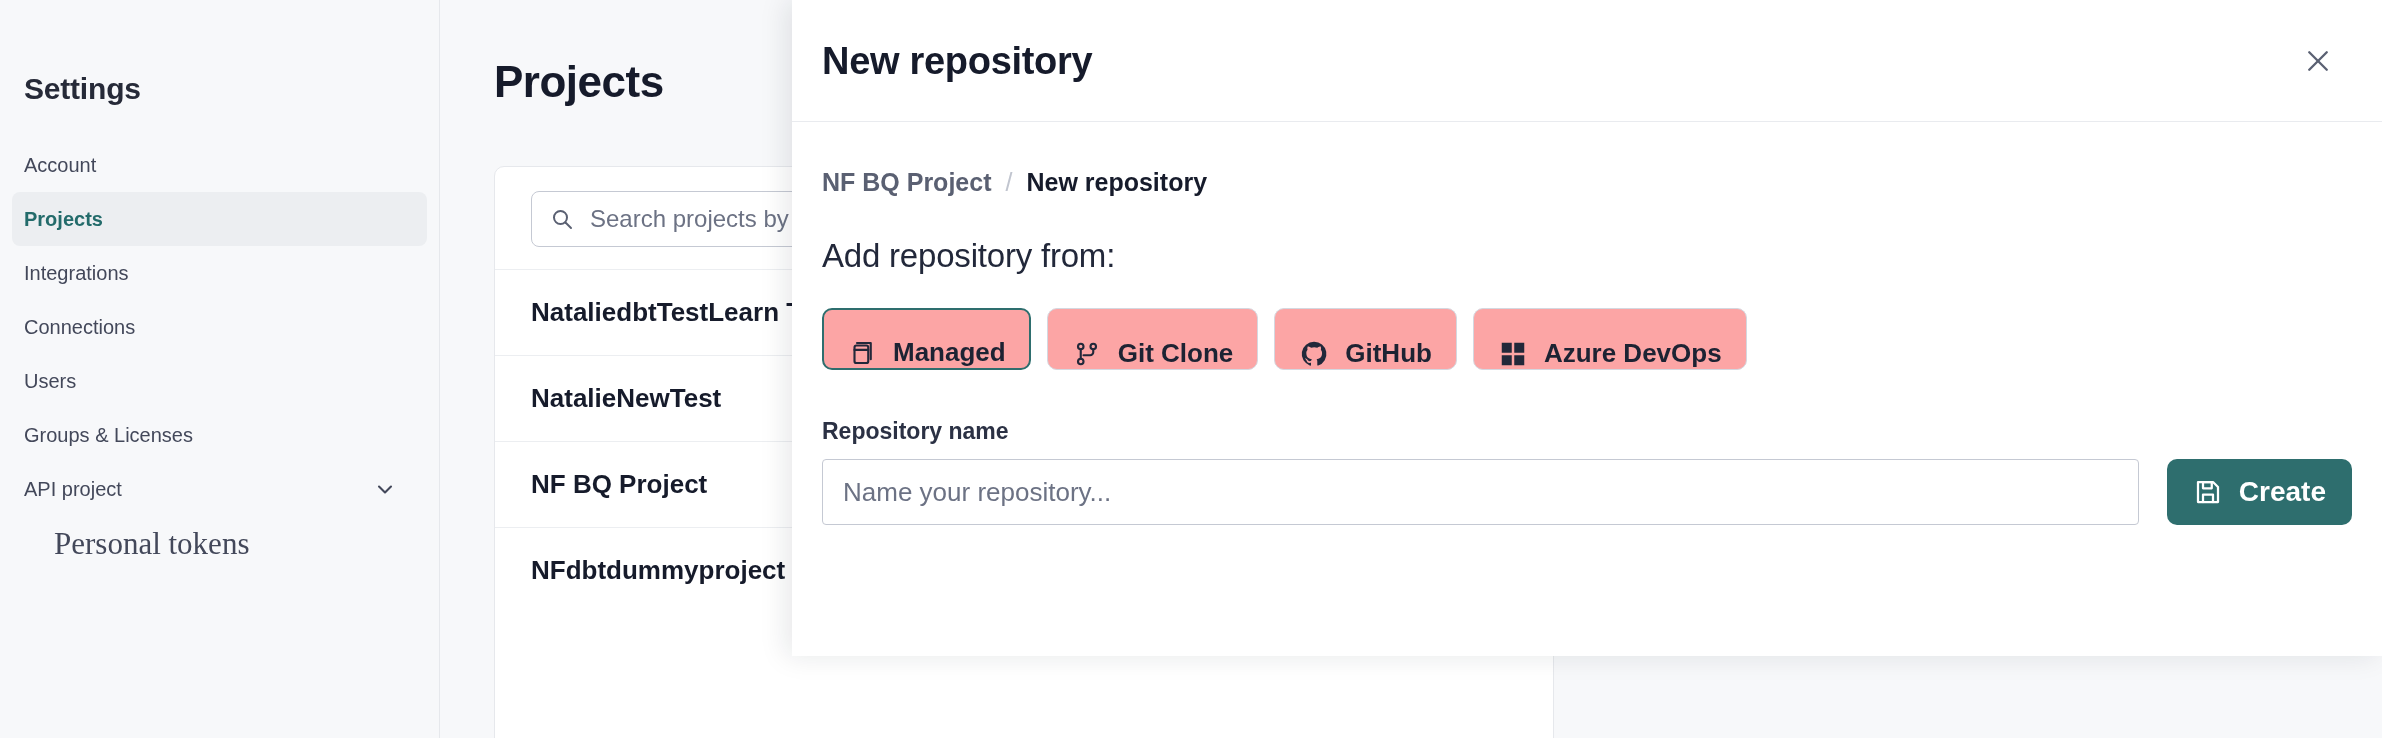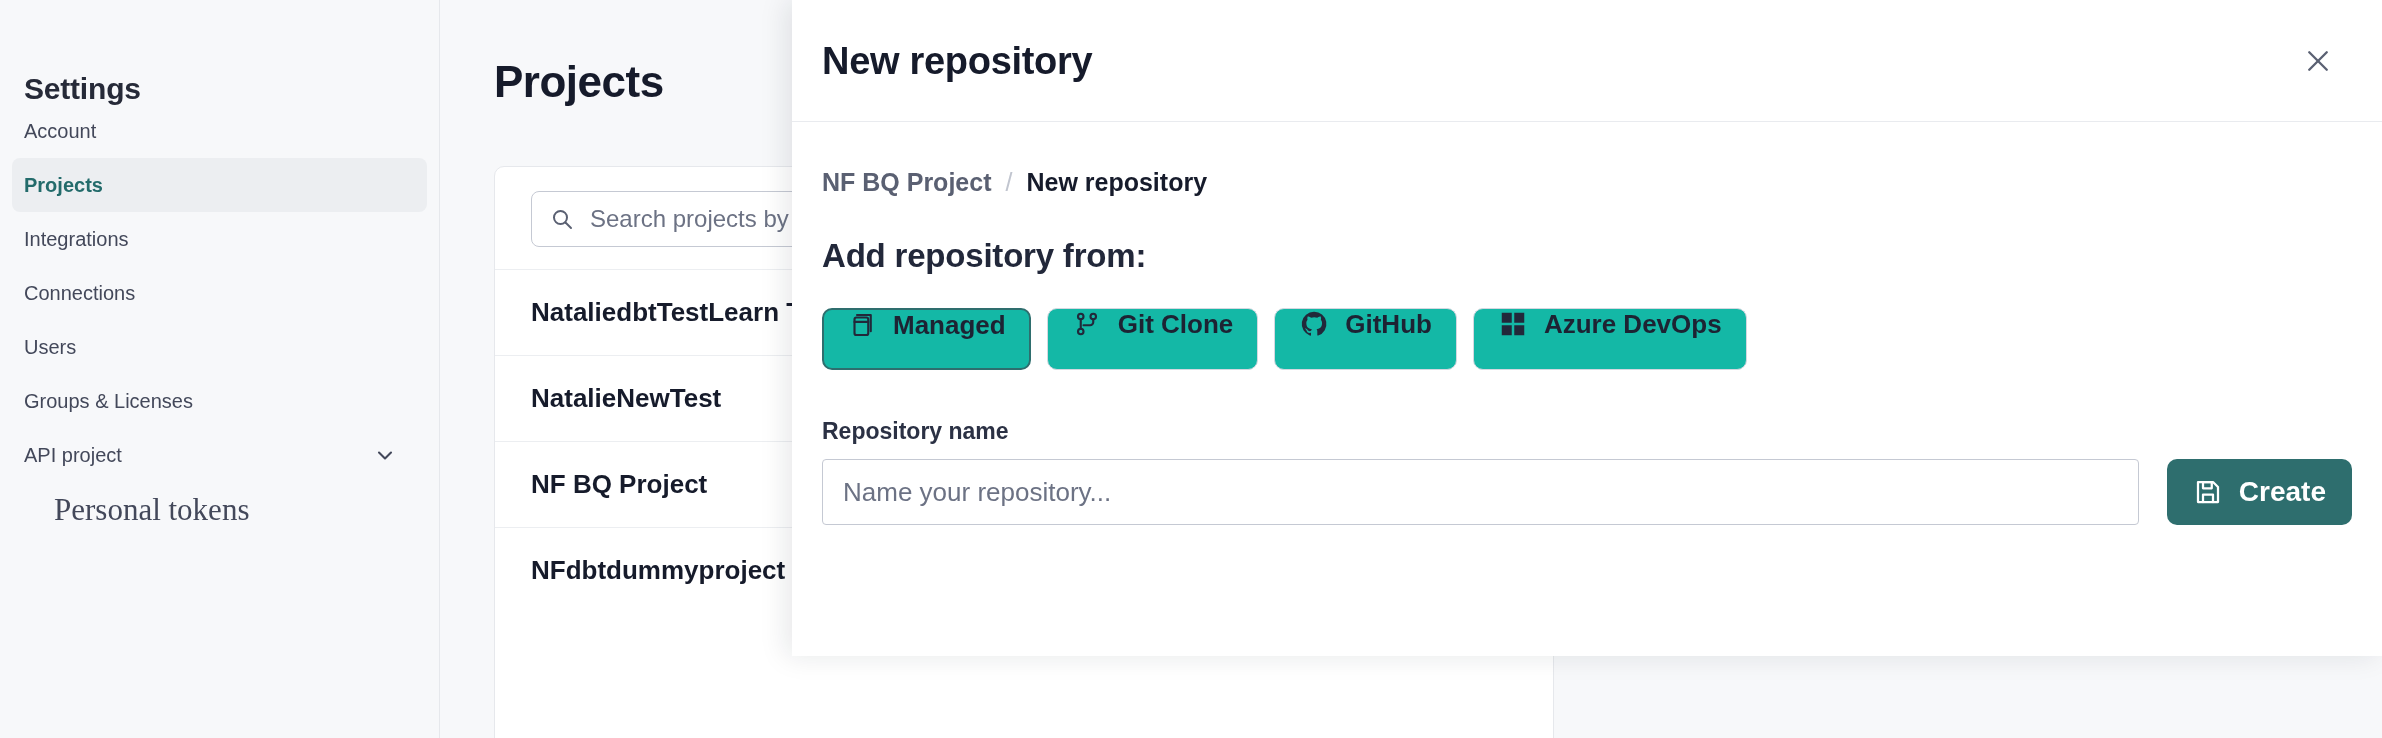--- a/index.html
+++ b/index.html
@@ -34,20 +34,21 @@
     padding-top: 74px;
   }
 
   .sidebar-title {
     font-size: 30px;
     font-weight: 700;
     color: #262a38;
     padding: 0 24px 0 24px;
     letter-spacing: -0.2px;
     line-height: 1;
+    margin-bottom: 34px;
   }
 
   .nav-item {
     display: flex;
     align-items: center;
     justify-content: space-between;
     height: 54px;
     margin: 0 12px;
     padding: 0 12px;
     border-radius: 8px;
@@ -185,43 +186,43 @@
     font-size: 25px;
     margin-bottom: 44px;
     line-height: 1;
   }
   .crumb-link { color: #5a6072; cursor: pointer; font-weight: 700; }
   .crumb-sep  { color: #c1c5cf; font-weight: 400; }
   .crumb-current { color: #161b2b; font-weight: 700; }
 
   .section-heading {
     font-size: 33px;
-    font-weight: 700;
+    font-weight: 400;
     color: #22283a;
     letter-spacing: -0.2px;
     line-height: 1;
     margin-bottom: 36px;
   }
 
   .source-tabs {
     display: flex;
     align-items: center;
     gap: 16px;
     margin-bottom: 50px;
   }
 
   .source-tab {
     display: inline-flex;
-    align-items: flex-start;
+    align-items: flex-end;
     gap: 16px;
     height: 62px;
     padding: 0 24px;
     border: 1px solid #d4d8e0;
     border-radius: 10px;
-    background: #14b8a6;
+    background: #fca5a5;
     font-size: 26px;
     font-weight: 700;
     color: #1d2333;
     cursor: pointer;
     white-space: nowrap;
   }
   .source-tab.selected {
     border: 2px solid #2e6e6e;
     padding: 0 23px;
   }

